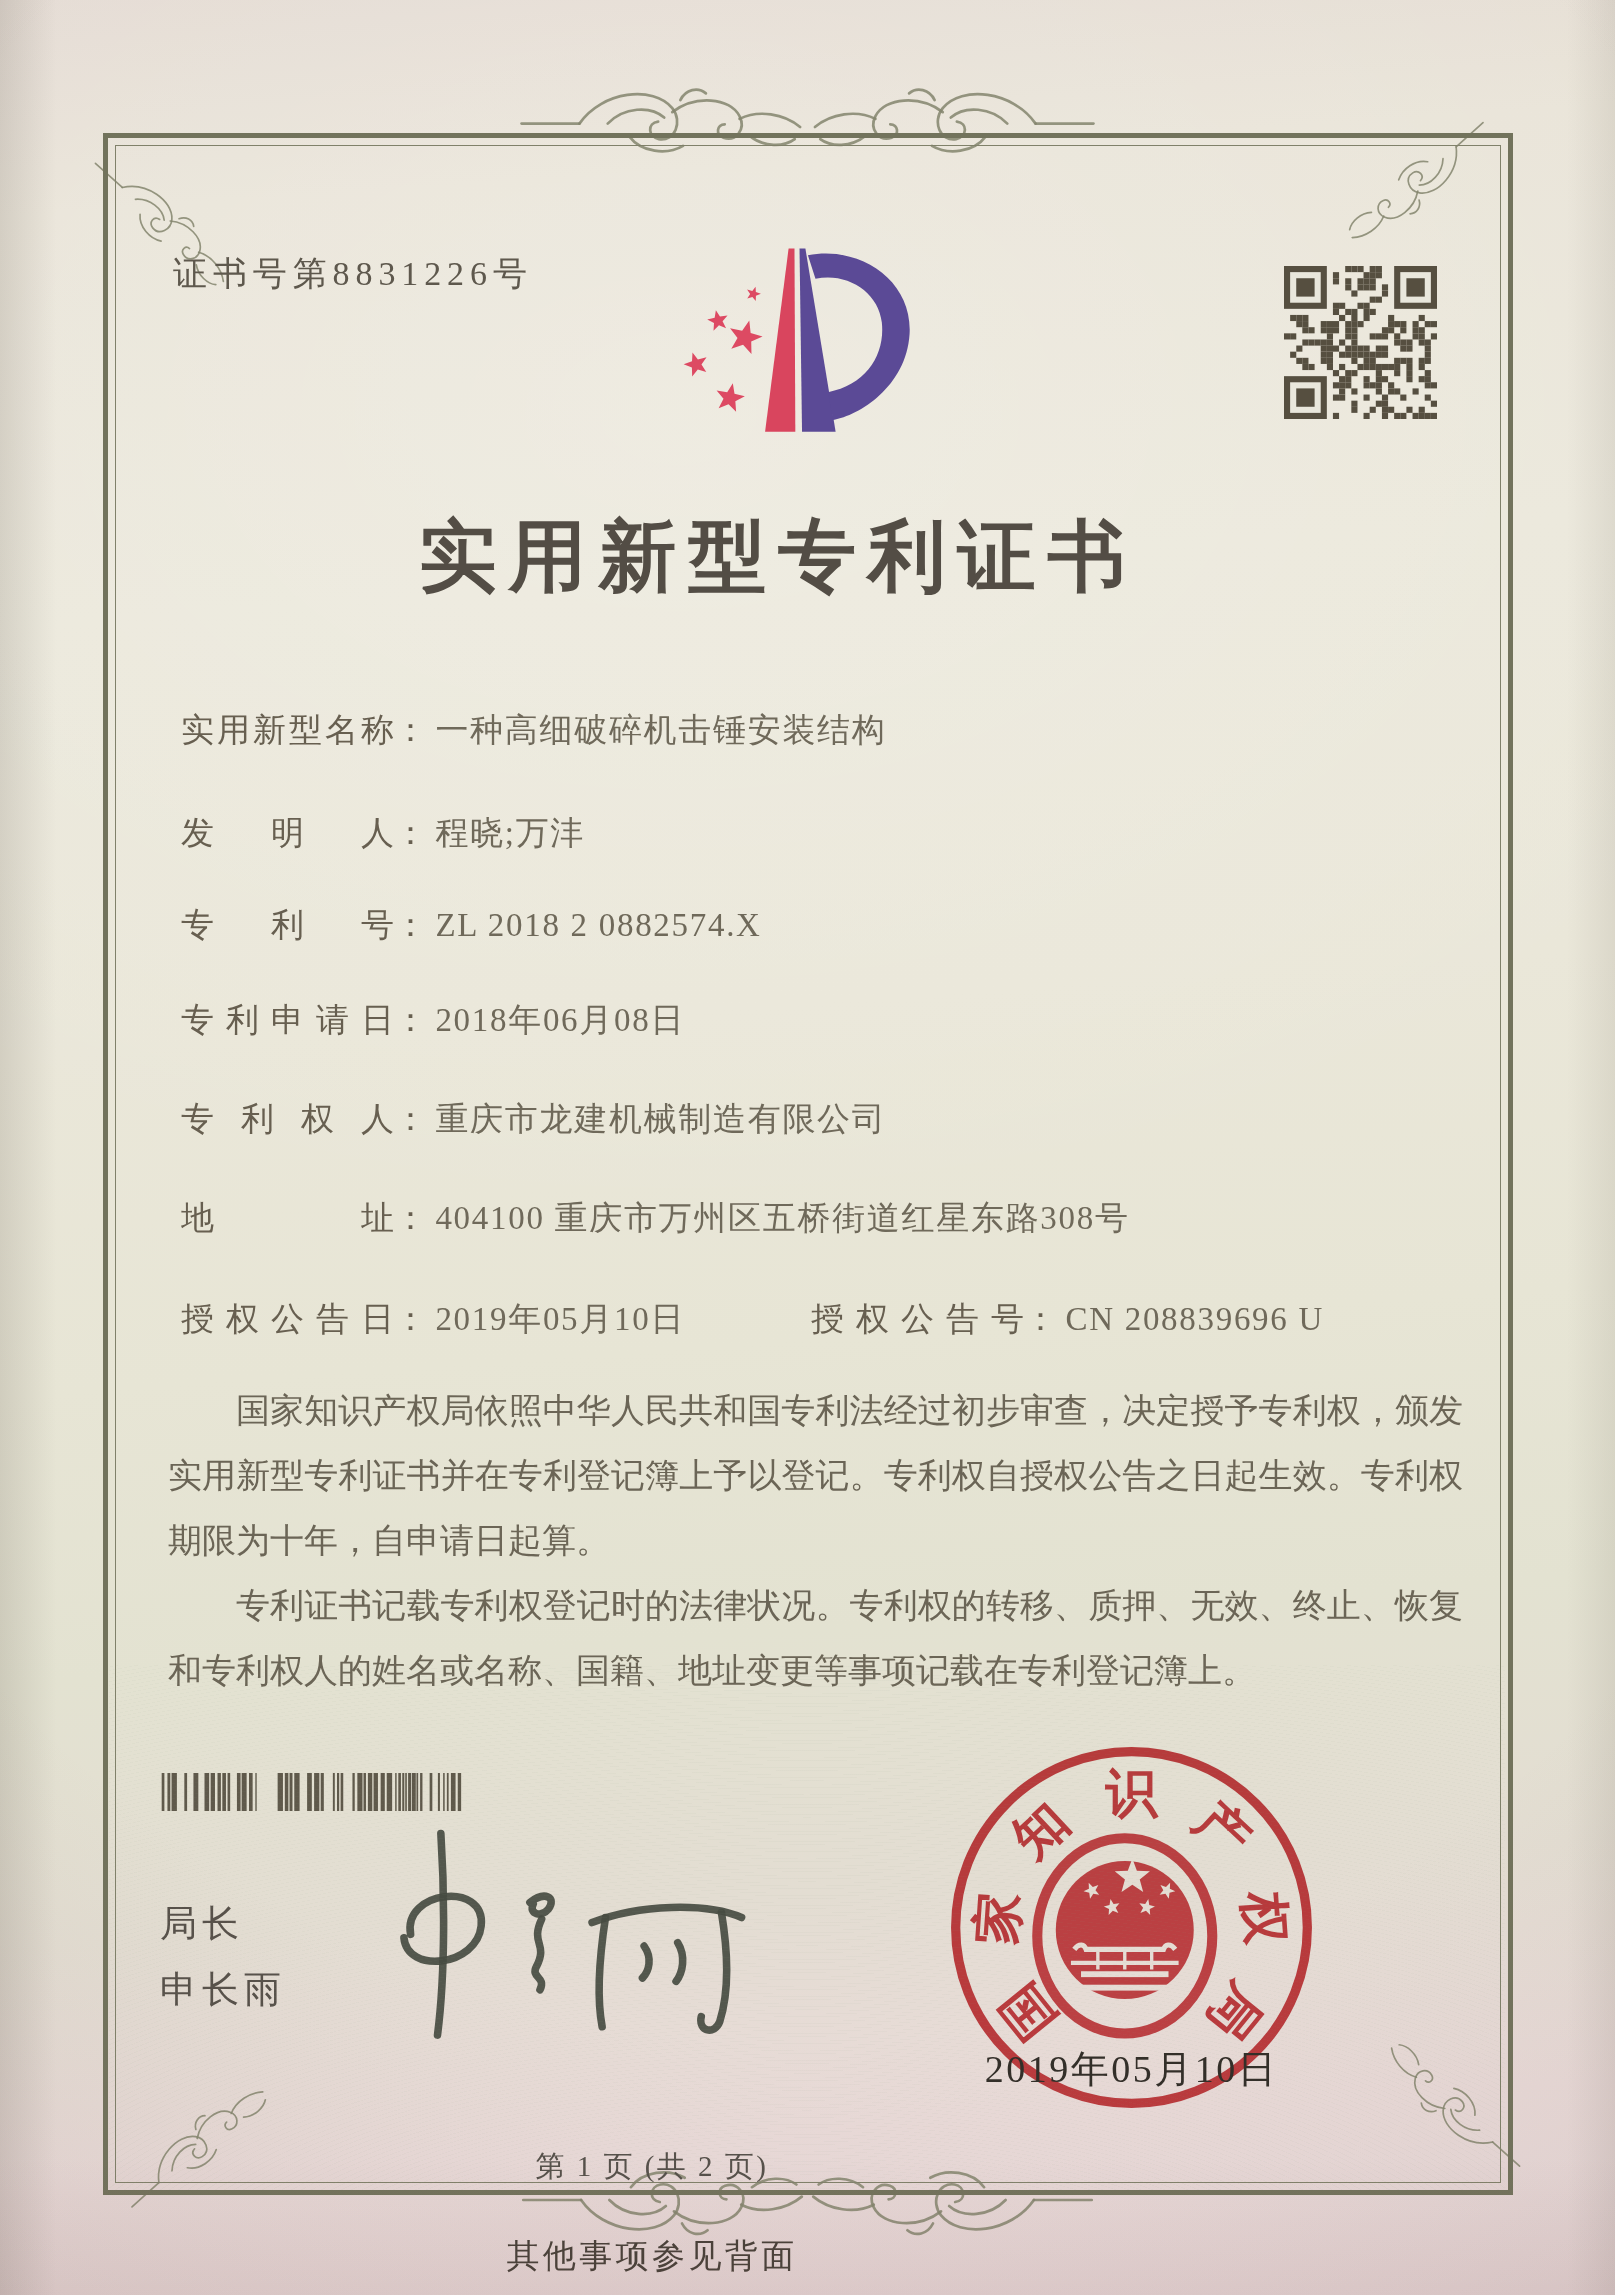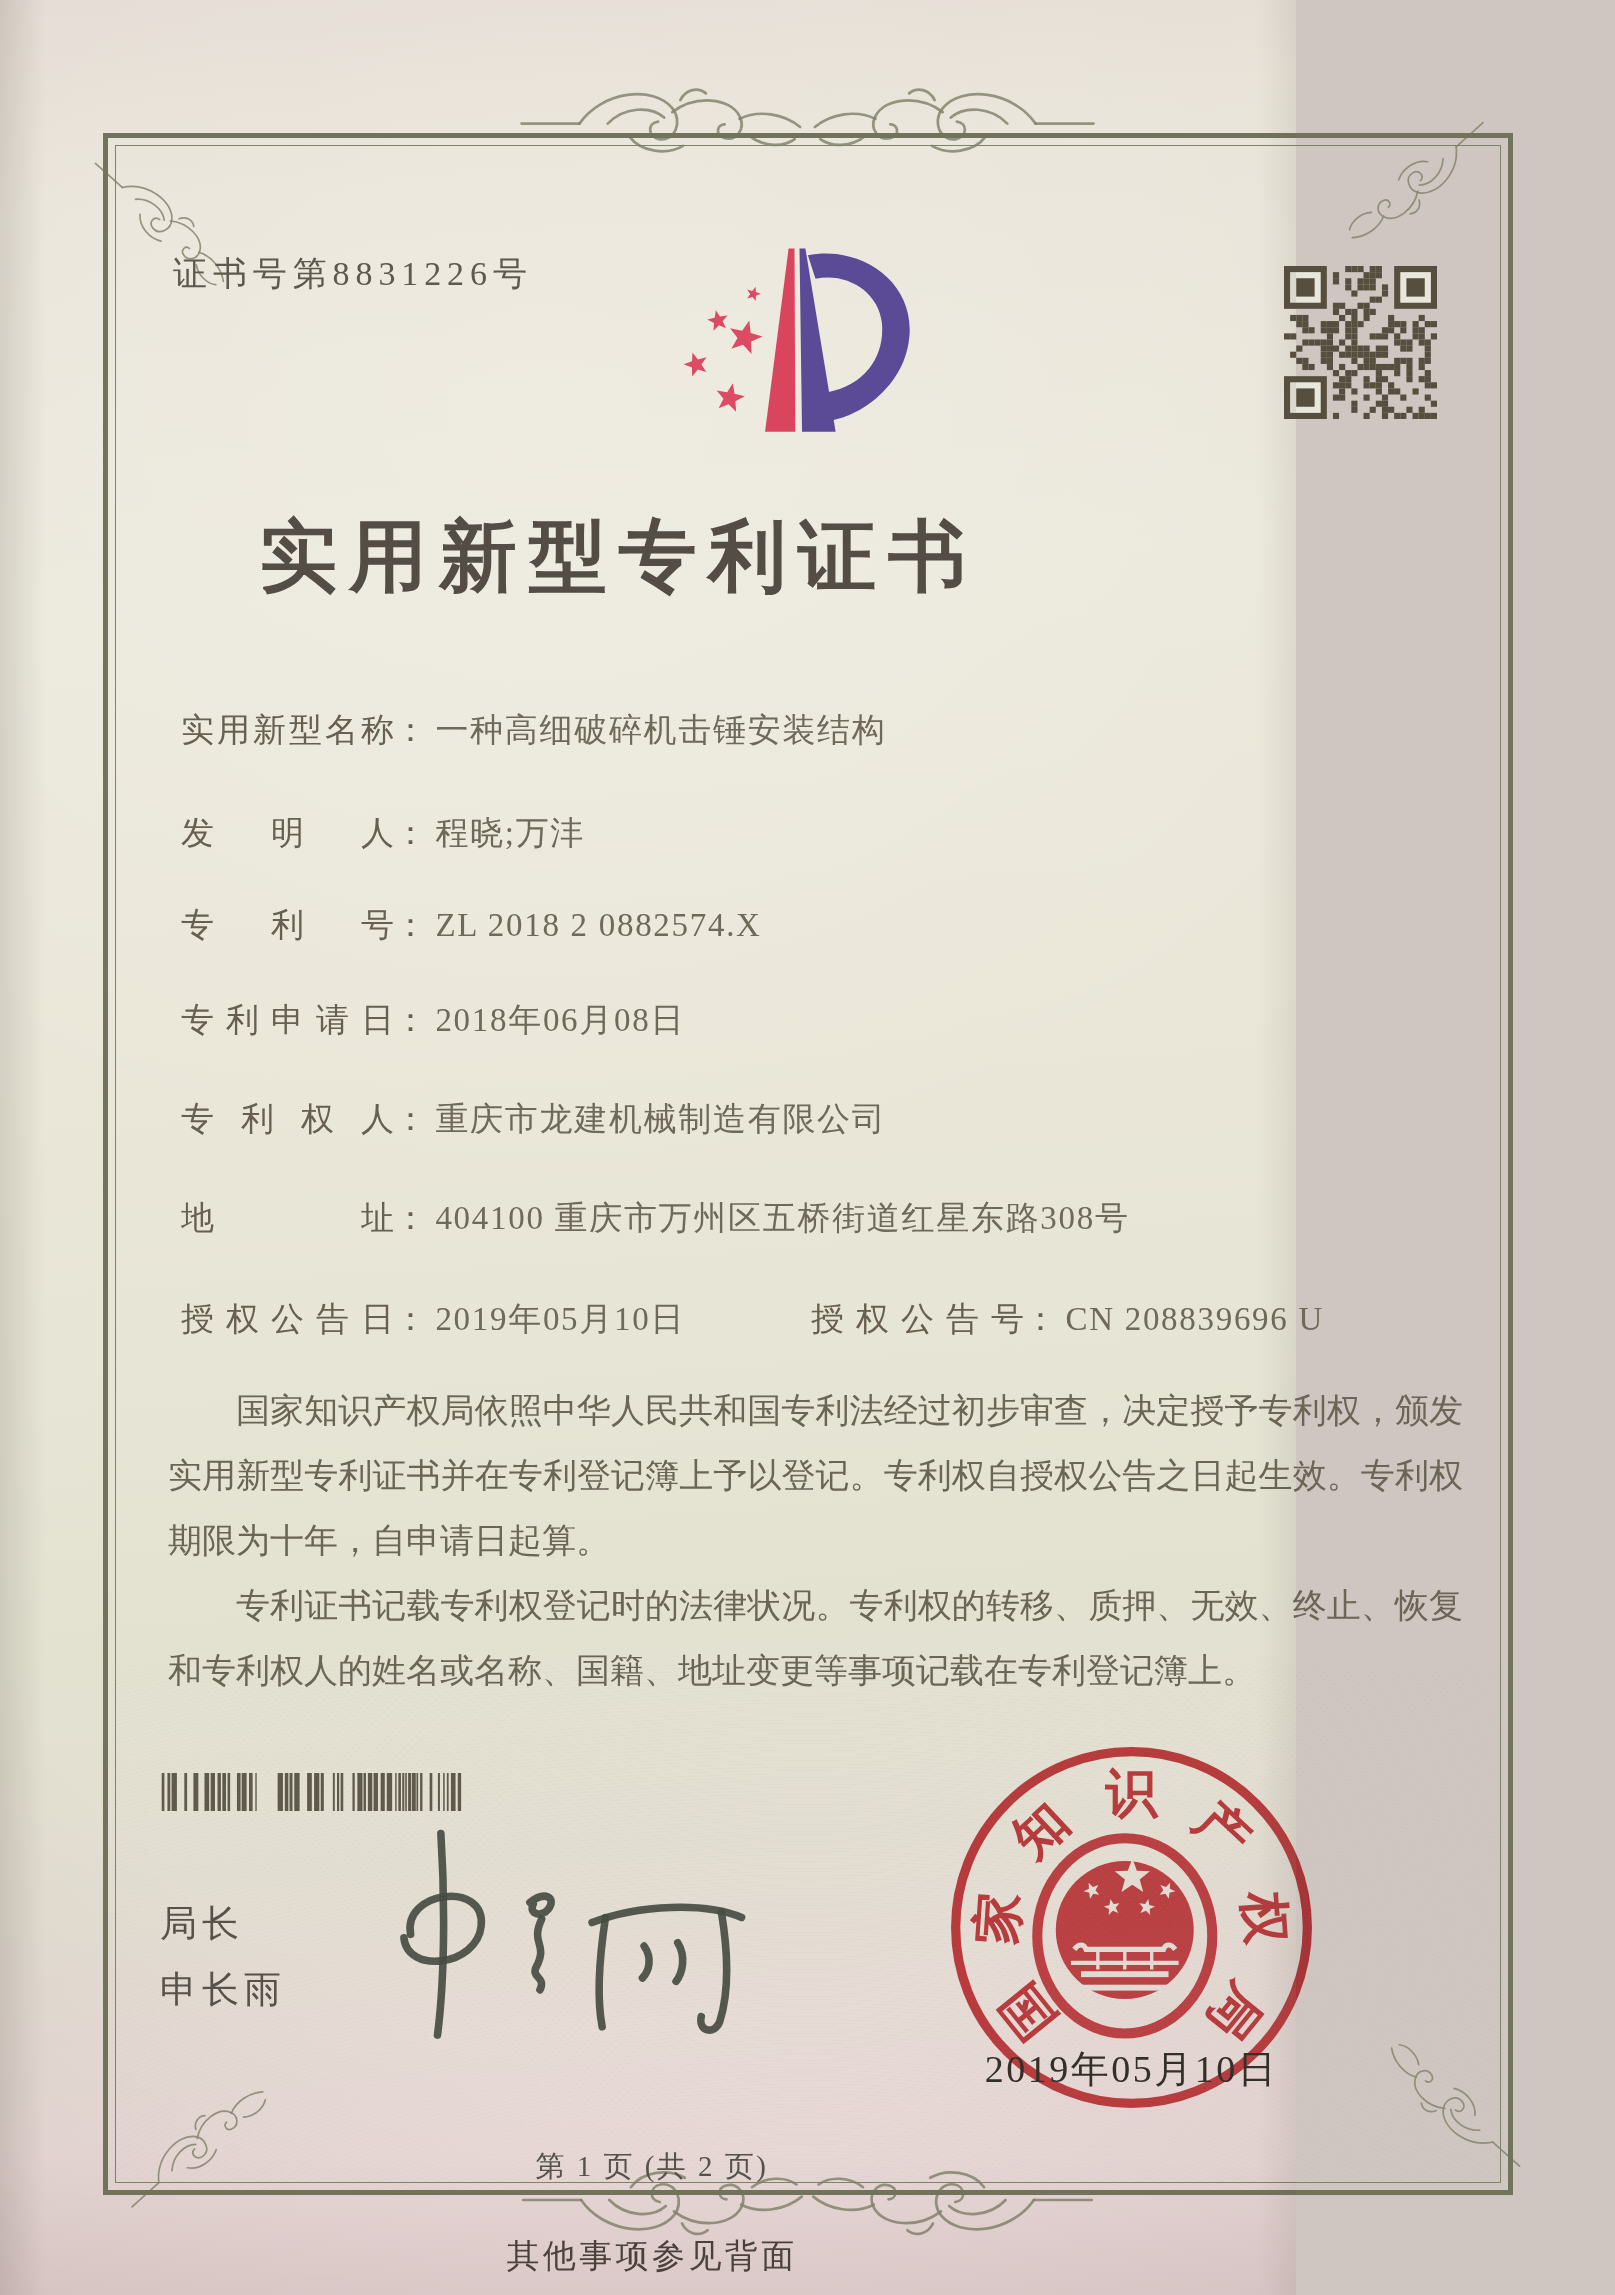--- a/index.html
+++ b/index.html
@@ -1,18 +1,18 @@
 <!DOCTYPE html>
 <html style="font-size:13.5px"><head>
 <meta charset="utf-8">
 <style>
   html,body{margin:0;padding:0;background:#cfc5c1;}
   body{width:1615px;height:2295px;overflow:hidden;
        font-family:"Liberation Serif","DejaVu Serif",serif;}
-  .photo{position:relative;width:1296px;height:2295px;
+  .photo{position:relative;width:1615px;height:2295px;
     background:
       radial-gradient(130% 60% at 42% 18%, rgba(255,255,255,.20) 0%, rgba(255,255,255,0) 60%),
       linear-gradient(176deg,#e4dbd3 0%,#e9e4d8 9%,#ebe8db 26%,#eae7d9 44%,#e7e5d5 58%,#e3e2d1 70%,#e3ddd2 81%,#e9dad8 91%,#eadadb 100%);}
   
   .frame{position:absolute;left:103px;top:133px;width:1410px;height:2062px;
     border:5.9px solid #72735c;box-sizing:border-box;}
   .frame-inner{position:absolute;left:6.7px;top:6.7px;right:6.7px;bottom:6.7px;
     border:1.7px solid #80816a;}
   .ornaments{position:absolute;left:0;top:0;pointer-events:none;}
   .ornaments path{stroke:#84856d;stroke-width:4;fill:none;stroke-linecap:round;opacity:.85;}

